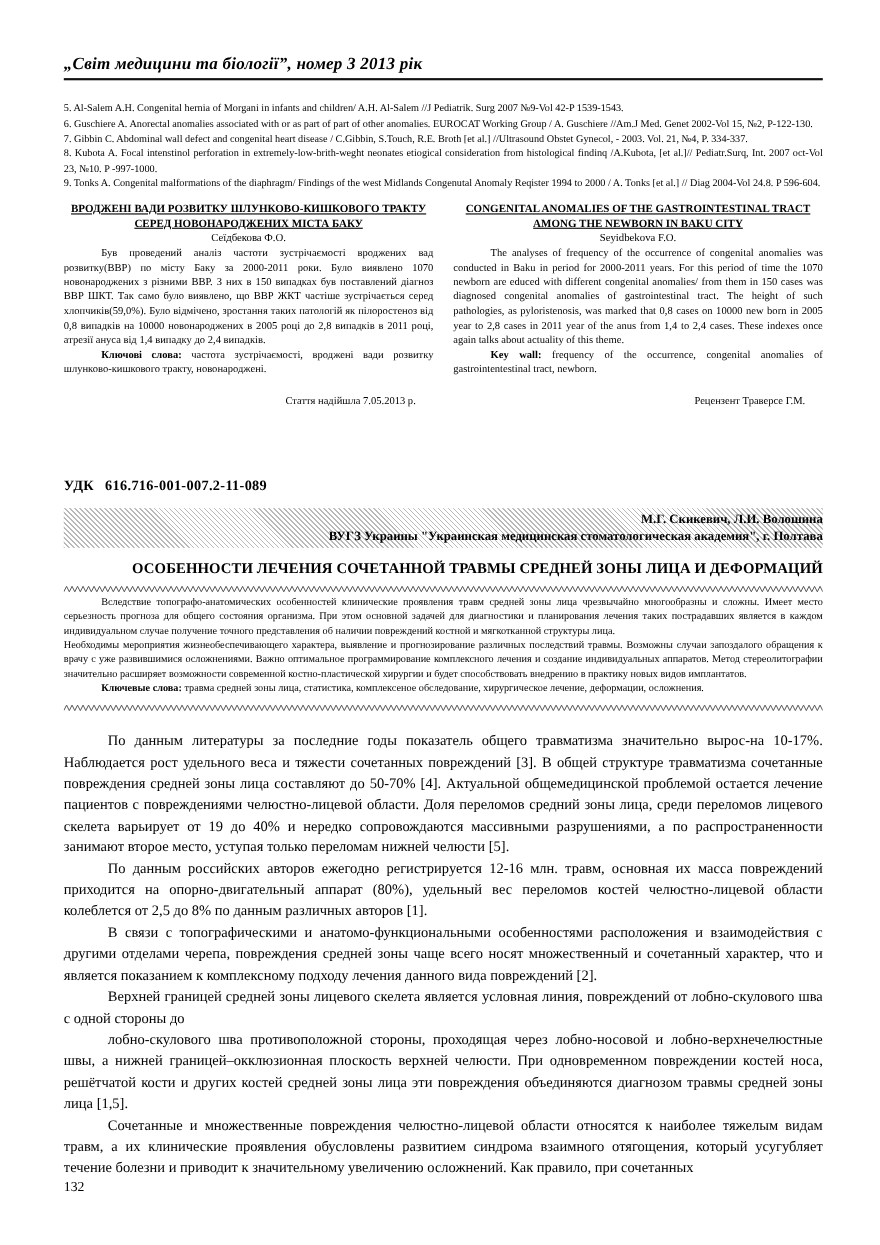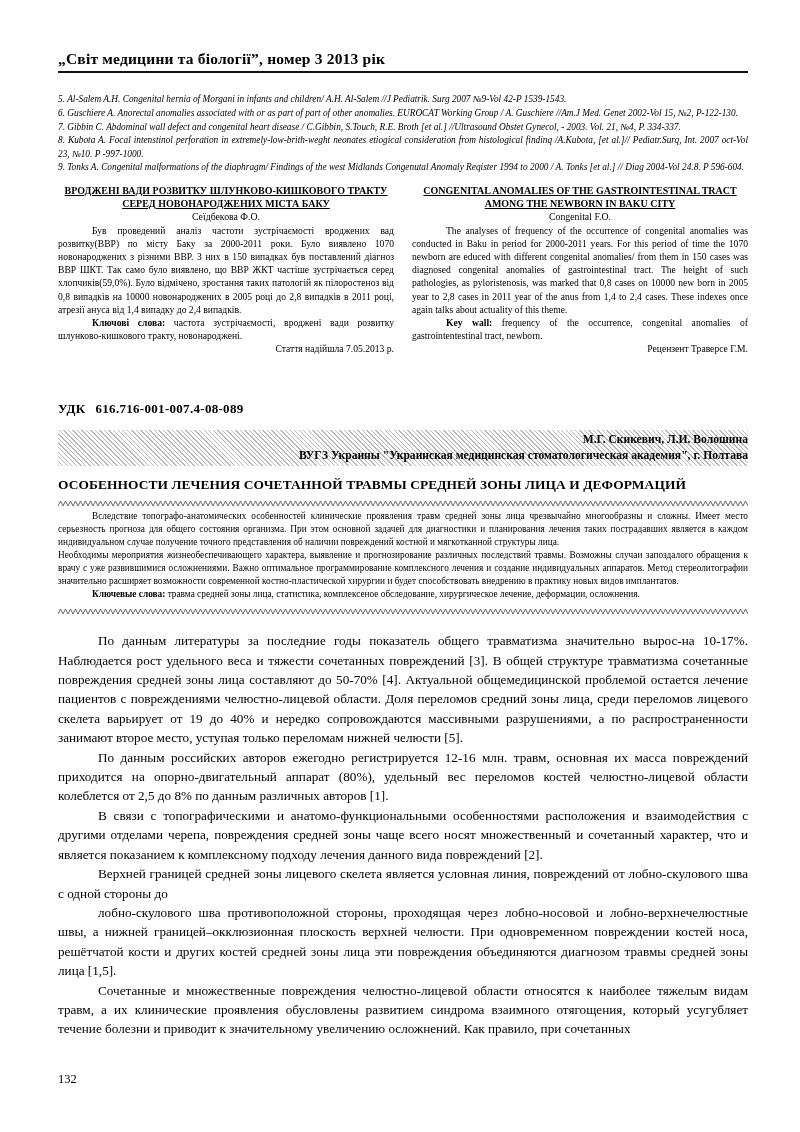--- a/index.html
+++ b/index.html
@@ -23,38 +23,38 @@
     position: absolute;
     left: 58px;
     top: 0;
     width: 690px;
   }
 
   
   .runhead {
     margin-top: 50px;
     font-family: "Liberation Serif", serif;
+    font-style: italic;
     font-weight: bold;
     font-size: 15.5px;
     letter-spacing: 0.2px;
     white-space: nowrap;
   }
   .runhead-rule {
     margin-top: 3px;
     border-bottom: 2.2px solid #111;
     width: 690px;
   }
 
   
   .reflist {
     margin-top: 20px;
     font-size: 9.3px;
     line-height: 1.42;
     text-align: justify;
-    font-style: italic;
   }
   .reflist .ref {
     margin: 0 0 0.6px 0;
     text-indent: 0;
   }
 
   
   .band {
     position: relative;
     height: 17px;
@@ -126,36 +126,36 @@
     text-indent: 34px;
     margin: 0;
   }
   .abs-kw {
     text-indent: 34px;
     margin: 0;
   }
   .abs-kw b { font-weight: bold; }
   .abs-right-align {
     text-align: right;
-    margin: 0;
+    margin: 16px;
   }
 
   
   .udk {
     margin-top: 46px;
     font-weight: bold;
     font-size: 13px;
     letter-spacing: 0.3px;
   }
   .udk .code { margin-left: 10px; }
 
   
   .art-title {
     margin-top: 11px;
-    text-align: left;
+    text-align: right;
     font-weight: bold;
     font-size: 13.4px;
     letter-spacing: 0.1px;
     white-space: nowrap;
   }
 
   
   .zigzag {
     width: 690px;
     height: 7px;
@@ -216,29 +216,29 @@
       <div class="abs-col">
         <div class="abs-title">ВРОДЖЕНІ ВАДИ РОЗВИТКУ ШЛУНКОВО-КИШКОВОГО ТРАКТУ СЕРЕД НОВОНАРОДЖЕНИХ МІСТА БАКУ</div>
         <div class="abs-author">Сеїдбекова Ф.О.</div>
         <p class="abs-para">Був проведений аналіз частоти зустрічаємості вроджених вад розвитку(ВВР) по місту Баку за 2000-2011 роки. Було виявлено 1070 новонароджених з різними ВВР. З них в 150 випадках був поставлений діагноз ВВР ШКТ. Так само було виявлено, що ВВР ЖКТ частіше зустрічається серед хлопчиків(59,0%). Було відмічено, зростання таких патологій як пілоростеноз від 0,8 випадків на 10000 новонароджених в 2005 році до 2,8 випадків в 2011 році, атрезії ануса від 1,4 випадку до 2,4 випадків.</p>
         <p class="abs-kw"><b>Ключові слова:</b><span> частота зустрічаємості, вроджені вади розвитку шлунково-кишкового тракту, новонароджені.</span></p>
         <p class="abs-right-align">Стаття надійшла 7.05.2013 р.</p>
       </div>
 
       <div class="abs-col">
         <div class="abs-title">CONGENITAL ANOMALIES OF THE GASTROINTESTINAL TRACT AMONG THE NEWBORN IN BAKU CITY</div>
-        <div class="abs-author">Congenital F.O.</div>
+        <div class="abs-author">Seyidbekova F.O.</div>
         <p class="abs-para">The analyses of frequency of the occurrence of congenital anomalies was conducted in Baku in period for 2000-2011 years. For this period of time the 1070 newborn are educed with different congenital anomalies/ from them in 150 cases was diagnosed congenital anomalies of gastrointestinal tract. The height of such pathologies, as pyloristenosis, was marked that 0,8 cases on 10000 new born in 2005 year to 2,8 cases in 2011 year of the anus from 1,4 to 2,4 cases. These indexes once again talks about actuality of this theme.</p>
         <p class="abs-kw"><b>Key wall:</b><span> frequency of the occurrence, congenital anomalies of gastrointentestinal tract, newborn.</span></p>
         <p class="abs-right-align">Рецензент Траверсе Г.М.</p>
       </div>
 
     </div>
 
-    <div class="udk"><span>УДК</span><span class="code">616.716-001-007.4-08-089</span></div>
+    <div class="udk"><span>УДК</span><span class="code">616.716-001-007.2-11-089</span></div>
 
     <div class="band-tall">
       <div class="ln">М.Г. Скикевич,  Л.И. Волошина</div>
       <div class="ln">ВУГЗ Украины "Украинская медицинская стоматологическая академия", г. Полтава</div>
     </div>
 
     <div class="art-title">ОСОБЕННОСТИ ЛЕЧЕНИЯ СОЧЕТАННОЙ ТРАВМЫ СРЕДНЕЙ ЗОНЫ ЛИЦА И ДЕФОРМАЦИЙ</div>
 
     <svg class="zigzag" viewBox="0 0 690 7" preserveAspectRatio="none">
       <path d="M0 6 L2.5 1 L5 6 L7.5 1 L10 6 L12.5 1 L15 6 L17.5 1 L20 6 L22.5 1 L25 6 L27.5 1 L30 6 L32.5 1 L35 6 L37.5 1 L40 6 L42.5 1 L45 6 L47.5 1 L50 6 L52.5 1 L55 6 L57.5 1 L60 6 L62.5 1 L65 6 L67.5 1 L70 6 L72.5 1 L75 6 L77.5 1 L80 6 L82.5 1 L85 6 L87.5 1 L90 6 L92.5 1 L95 6 L97.5 1 L100 6 L102.5 1 L105 6 L107.5 1 L110 6 L112.5 1 L115 6 L117.5 1 L120 6 L122.5 1 L125 6 L127.5 1 L130 6 L132.5 1 L135 6 L137.5 1 L140 6 L142.5 1 L145 6 L147.5 1 L150 6 L152.5 1 L155 6 L157.5 1 L160 6 L162.5 1 L165 6 L167.5 1 L170 6 L172.5 1 L175 6 L177.5 1 L180 6 L182.5 1 L185 6 L187.5 1 L190 6 L192.5 1 L195 6 L197.5 1 L200 6 L202.5 1 L205 6 L207.5 1 L210 6 L212.5 1 L215 6 L217.5 1 L220 6 L222.5 1 L225 6 L227.5 1 L230 6 L232.5 1 L235 6 L237.5 1 L240 6 L242.5 1 L245 6 L247.5 1 L250 6 L252.5 1 L255 6 L257.5 1 L260 6 L262.5 1 L265 6 L267.5 1 L270 6 L272.5 1 L275 6 L277.5 1 L280 6 L282.5 1 L285 6 L287.5 1 L290 6 L292.5 1 L295 6 L297.5 1 L300 6 L302.5 1 L305 6 L307.5 1 L310 6 L312.5 1 L315 6 L317.5 1 L320 6 L322.5 1 L325 6 L327.5 1 L330 6 L332.5 1 L335 6 L337.5 1 L340 6 L342.5 1 L345 6 L347.5 1 L350 6 L352.5 1 L355 6 L357.5 1 L360 6 L362.5 1 L365 6 L367.5 1 L370 6 L372.5 1 L375 6 L377.5 1 L380 6 L382.5 1 L385 6 L387.5 1 L390 6 L392.5 1 L395 6 L397.5 1 L400 6 L402.5 1 L405 6 L407.5 1 L410 6 L412.5 1 L415 6 L417.5 1 L420 6 L422.5 1 L425 6 L427.5 1 L430 6 L432.5 1 L435 6 L437.5 1 L440 6 L442.5 1 L445 6 L447.5 1 L450 6 L452.5 1 L455 6 L457.5 1 L460 6 L462.5 1 L465 6 L467.5 1 L470 6 L472.5 1 L475 6 L477.5 1 L480 6 L482.5 1 L485 6 L487.5 1 L490 6 L492.5 1 L495 6 L497.5 1 L500 6 L502.5 1 L505 6 L507.5 1 L510 6 L512.5 1 L515 6 L517.5 1 L520 6 L522.5 1 L525 6 L527.5 1 L530 6 L532.5 1 L535 6 L537.5 1 L540 6 L542.5 1 L545 6 L547.5 1 L550 6 L552.5 1 L555 6 L557.5 1 L560 6 L562.5 1 L565 6 L567.5 1 L570 6 L572.5 1 L575 6 L577.5 1 L580 6 L582.5 1 L585 6 L587.5 1 L590 6 L592.5 1 L595 6 L597.5 1 L600 6 L602.5 1 L605 6 L607.5 1 L610 6 L612.5 1 L615 6 L617.5 1 L620 6 L622.5 1 L625 6 L627.5 1 L630 6 L632.5 1 L635 6 L637.5 1 L640 6 L642.5 1 L645 6 L647.5 1 L650 6 L652.5 1 L655 6 L657.5 1 L660 6 L662.5 1 L665 6 L667.5 1 L670 6 L672.5 1 L675 6 L677.5 1 L680 6 L682.5 1 L685 6 L687.5 1 L690 6" fill="none" stroke="#555" stroke-width="0.9"></path>

